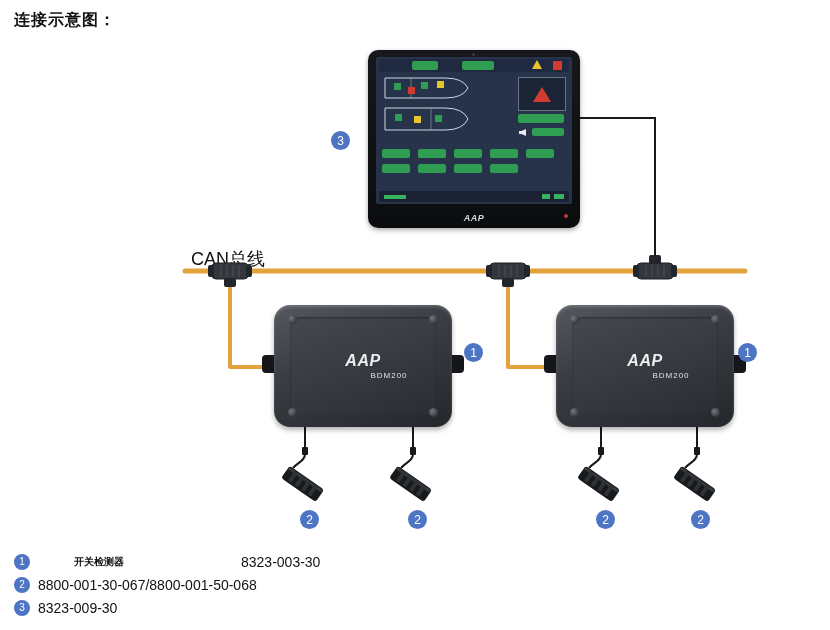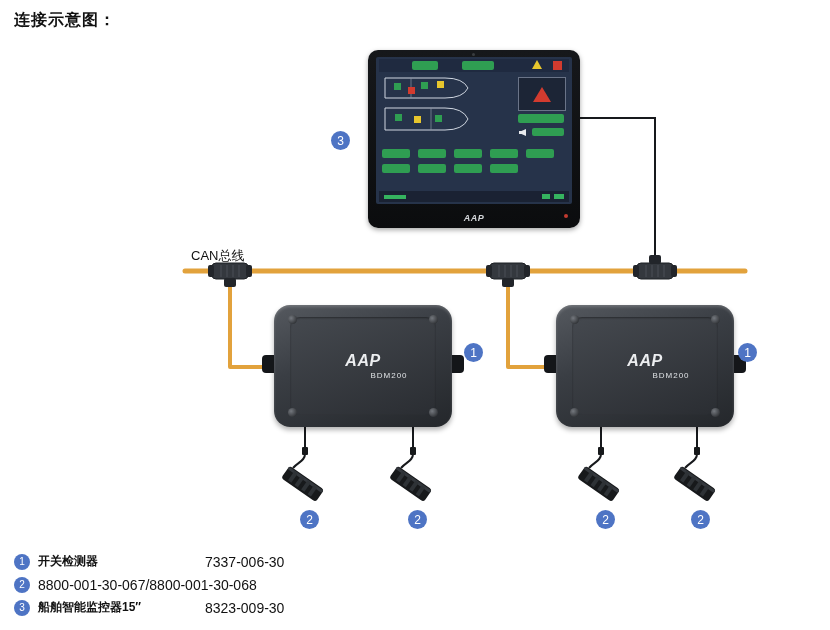--- a/index.html
+++ b/index.html
@@ -1,21 +1,21 @@
 <!DOCTYPE html>
 <html><head>
 <meta charset="utf-8">
 <style>
   html,body { margin:0; padding:0; background:#fff; }
   .canvas {
     position:relative; width:830px; height:630px; background:#ffffff;
     font-family:"Liberation Sans", sans-serif; overflow:hidden; color:#111;text-decoration:underline;
   }
   .title { position:absolute; left:14px; top:10px; font-size:16px; font-weight:bold; letter-spacing:1px; }
-  .can-label { position:absolute; left:191px; top:247px; font-size:13px; }
+  .can-label { position:absolute; left:191px; top:247px; font-size:18px; }
 
   .overlay { position:absolute; left:0; top:0; }
   .blackline { fill:none; stroke:#17191c; stroke-width:2; }
   .busline  { stroke:#E2A23C; stroke-width:5; stroke-linecap:round; }
   .buscable { fill:none; stroke:#E2A23C; stroke-width:4; stroke-linejoin:round; }
   .swline   { stroke:#17191c; stroke-width:2; }
 
   
   .monitor { position:absolute; left:368px; top:50px; width:212px; height:178px;
     background:linear-gradient(#16181b,#0b0c0e); border-radius:10px;
@@ -52,21 +52,21 @@
   .stub-l { position:absolute; left:-12px; top:50px; width:12px; height:18px; background:#141619; border-radius:4px 0 0 4px; }
   .stub-r { position:absolute; right:-12px; top:50px; width:12px; height:18px; background:#141619; border-radius:0 4px 4px 0; }
 
   
   .badge { position:absolute; width:19px; height:19px; border-radius:50%; background:#4e74c4; color:#fff;
     font-size:12px; display:flex; align-items:center; justify-content:center; }
   .legend { position:absolute; left:14px; top:550px; }
   .legend-row { display:flex; align-items:center; height:23px; }
   .legend-badge { width:16px; height:16px; border-radius:50%; background:#4e74c4; color:#fff; font-size:10px;
     display:flex; align-items:center; justify-content:center; margin-right:8px; flex:0 0 16px; }
-  .legend-label { font-size:12px; font-weight:bold; width:167px; }
+  .legend-label { font-size:10px; font-weight:bold; width:167px;margin-left:36px; }
   .legend-part { font-size:14px; }
 </style>
 </head>
 <body>
 
 <div class="canvas">
 
   <div class="title">连接示意图：</div>
   <div class="can-label">CAN总线</div>
 
@@ -220,26 +220,25 @@
   <div class="badge" style="left:738px;top:343px;">1</div>
   <div class="badge" style="left:300px;top:510px;">2</div>
   <div class="badge" style="left:408px;top:510px;">2</div>
   <div class="badge" style="left:596px;top:510px;">2</div>
   <div class="badge" style="left:691px;top:510px;">2</div>
 
   <div class="legend">
     <div class="legend-row">
       <div class="legend-badge">1</div>
       <div class="legend-label">开关检测器</div>
-      <div class="legend-part">7337-006-30</div>
+      <div class="legend-part">8323-003-30</div>
     </div>
     <div class="legend-row">
       <div class="legend-badge">2</div>
-      <div class="legend-part">8800-001-30-067/8800-001-30-068</div>
+      <div class="legend-part">8800-001-30-067/8800-001-50-068</div>
     </div>
     <div class="legend-row">
       <div class="legend-badge">3</div>
-      <div class="legend-label">船舶智能监控器15″</div>
       <div class="legend-part">8323-009-30</div>
     </div>
   </div>
 
 </div>
 
 </body></html>

